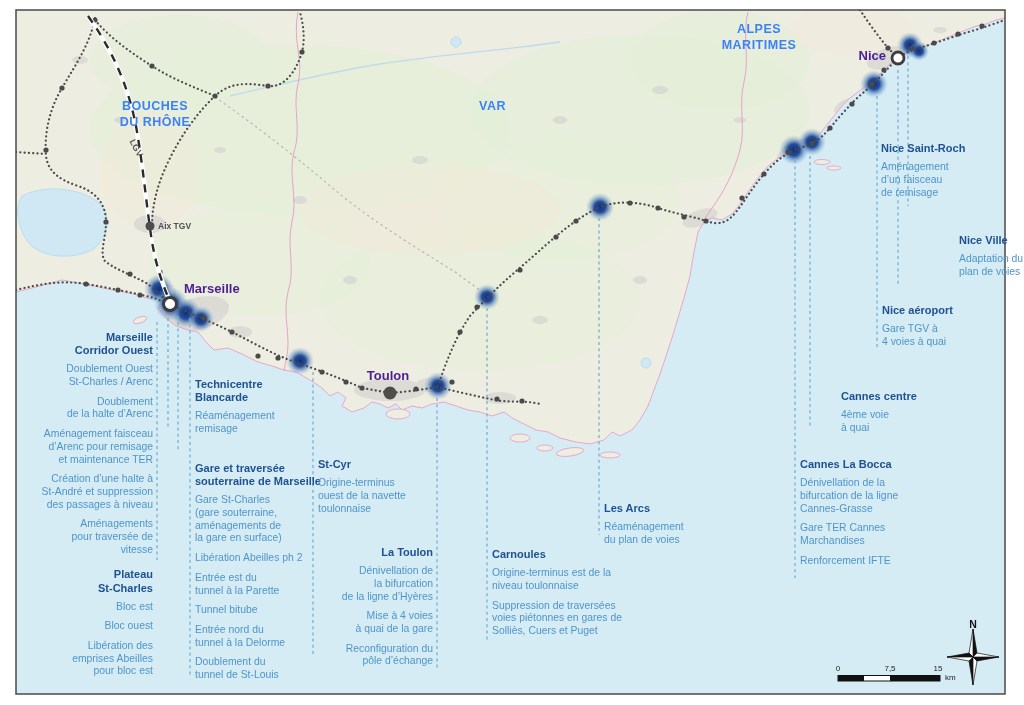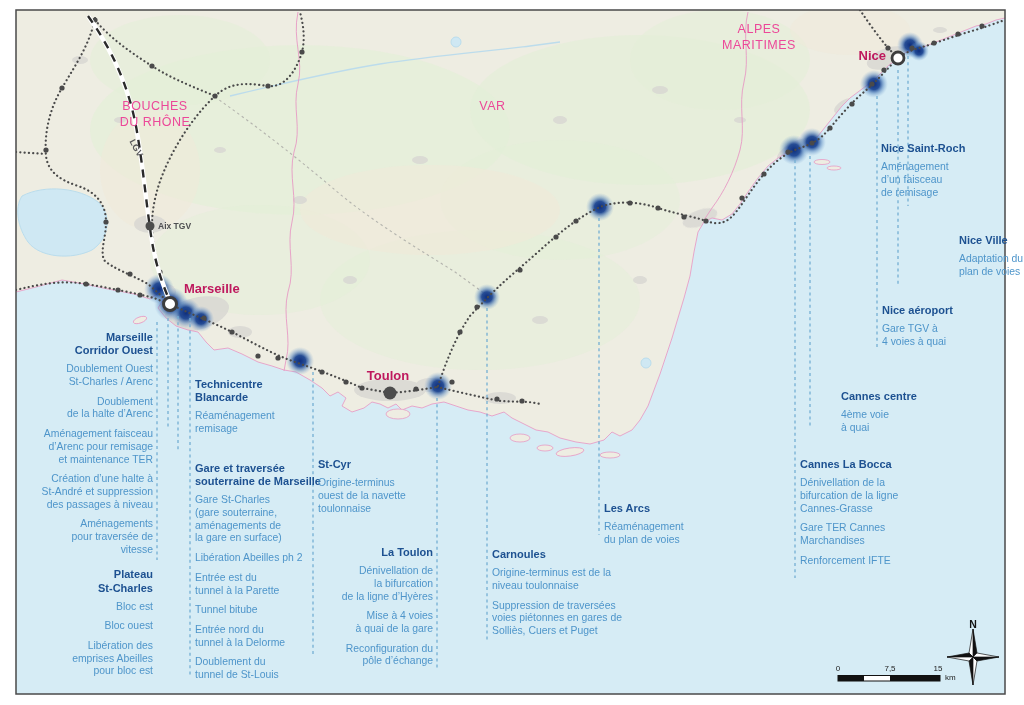--- a/index.html
+++ b/index.html
@@ -4,23 +4,23 @@
 <style>
   html,body{margin:0;padding:0;background:#ffffff;}
   #page{position:relative;width:1024px;height:705px;background:#ffffff;overflow:hidden;
         font-family:"Liberation Sans",sans-serif;}
   #map-svg{position:absolute;left:0;top:0;}
   .block{position:absolute;}
   .bh{font-weight:bold;color:#1d5191;font-size:11px;line-height:1.2;white-space:pre-line;margin-bottom:6px;}
   .bi{color:#4e95ca;font-size:10.4px;line-height:1.22;white-space:pre-line;margin-bottom:7px;}
   .bi:last-child{margin-bottom:0;}
   .right{text-align:right;}
-  .region{position:absolute;color:#ec4899;font-weight:normal;font-size:12.5px;letter-spacing:.5px;
+  .region{position:absolute;color:#3b82f6;font-weight:bold;font-size:12.5px;letter-spacing:.5px;
           line-height:1.25;text-align:center;white-space:pre-line;}
-  .city{position:absolute;color:#be185d;font-weight:bold;font-size:13px;}
+  .city{position:absolute;color:#4c1d95;font-weight:bold;font-size:13px;}
   .small-city{position:absolute;color:#4f4f52;font-weight:bold;font-size:8.5px;}
   .lgv{position:absolute;color:#58585a;font-weight:bold;font-size:9px;transform:rotate(62deg);transform-origin:center;}
   .scale-label{position:absolute;color:#222;font-size:8px;text-align:center;}
   .north{position:absolute;color:#111;font-weight:bold;font-size:10.5px;text-align:center;}
   .gap{margin-top:12px;}
 </style>
 </head>
 <body>
 
 <div id="page">

